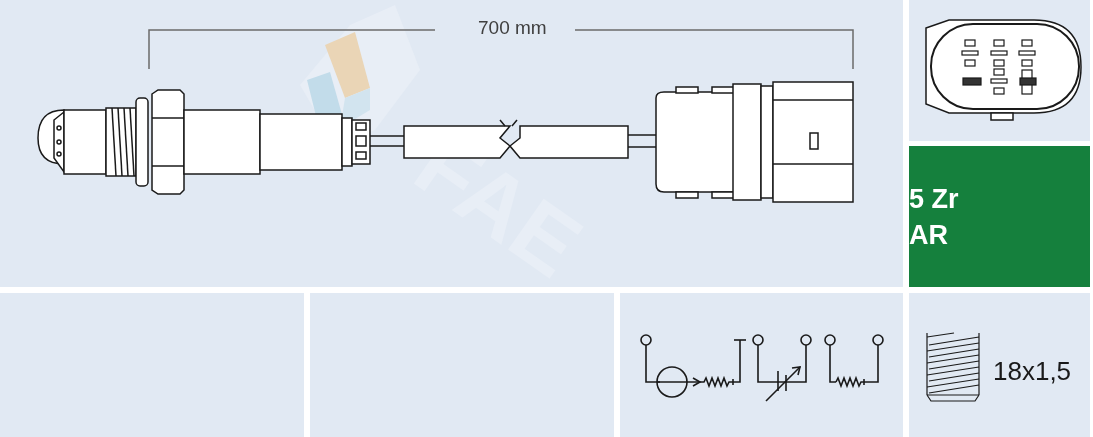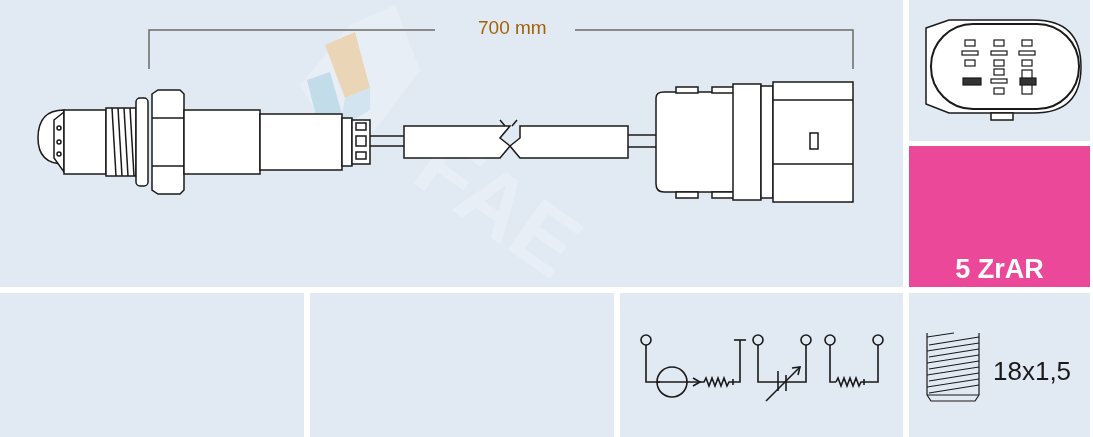--- a/index.html
+++ b/index.html
@@ -1,30 +1,30 @@
 <!DOCTYPE html>
 <html><head>
 <meta charset="utf-8">
 <style>
   html, body { margin:0; padding:0; background:#ffffff; }
   body { width:1093px; height:437px; position:relative; overflow:hidden;
          font-family:"Liberation Sans", sans-serif; }
   .panel { position:absolute; background:#e1e9f3; }
   #main-panel { left:0; top:0; width:903px; height:287px; }
   #connector-panel { left:909px; top:0; width:181px; height:141px; }
-  #spec-panel { left:909px; top:146px; width:181px; height:141px; background:#ec4899;
-                display:flex; flex-direction:row; align-items:flex-end; justify-content:center;
+  #spec-panel { left:909px; top:146px; width:181px; height:141px; background:#15803d;
+                display:flex; flex-direction:column; align-items:flex-start; justify-content:center;
                 color:#ffffff; font-weight:bold; font-size:27px; line-height:36px;
                 font-family:"Liberation Sans", sans-serif; }
   #bottom-1 { left:0; top:293px; width:304px; height:144px; }
   #bottom-2 { left:310px; top:293px; width:304px; height:144px; }
   #bottom-3 { left:620px; top:293px; width:283px; height:144px; }
   #bottom-4 { left:909px; top:293px; width:181px; height:144px; }
   svg { position:absolute; left:0; top:0; }
-  .dim-label { position:absolute; left:470px; top:17px; font-size:19px; color:#a16207;
+  .dim-label { position:absolute; left:470px; top:17px; font-size:19px; color:#404040;
                background:#e1e9f3; padding:0 8px; }
   .thread-label { position:absolute; left:993px; top:356px; font-size:26px; color:#1a1a1a; }
 </style>
 </head>
 <body>
 
 <div class="panel" id="main-panel">
   <svg width="903" height="287" viewBox="0 0 903 287">
 
     <g opacity="1">

